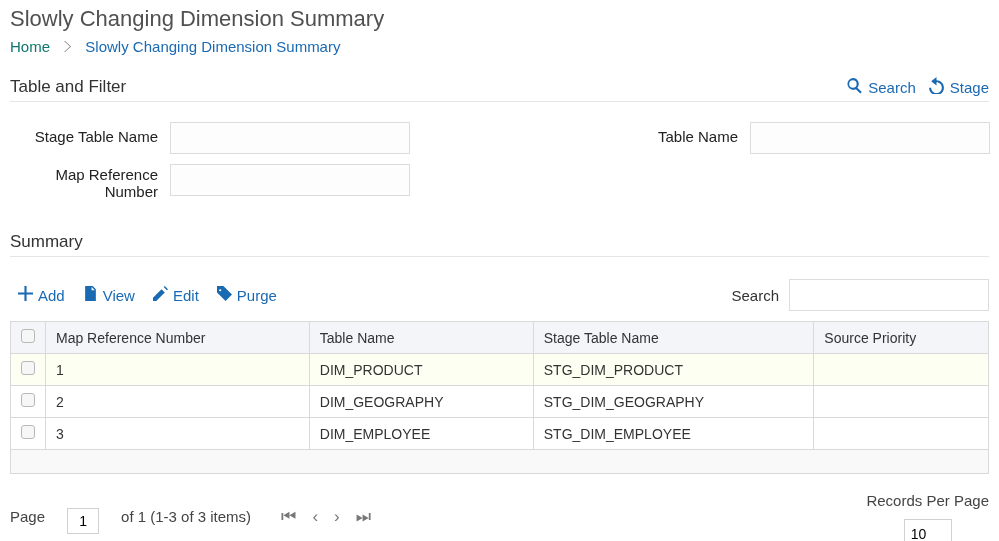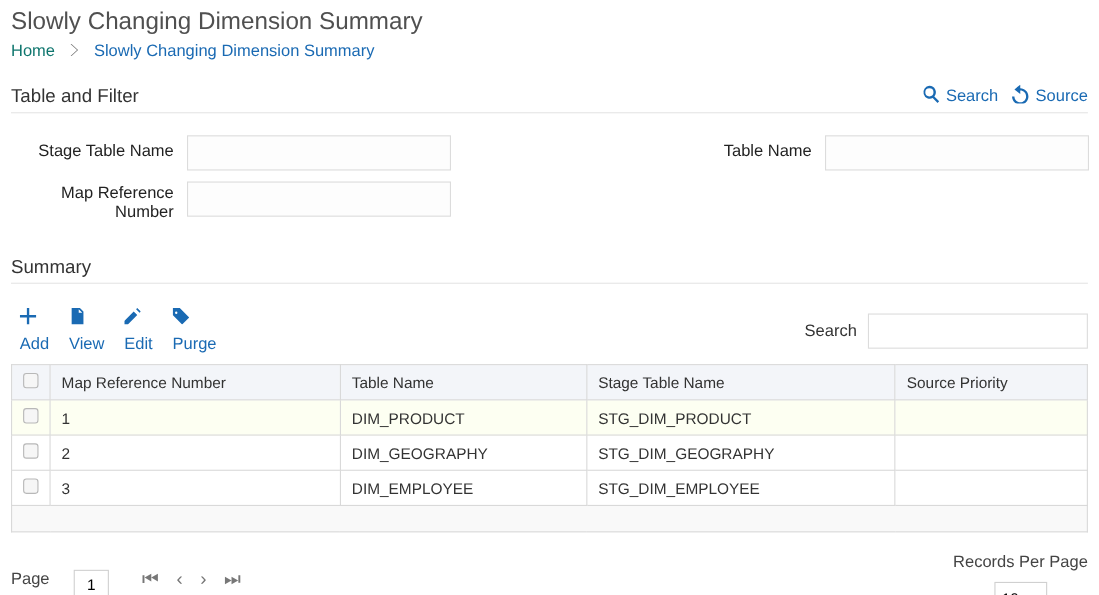--- a/index.html
+++ b/index.html
@@ -81,24 +81,23 @@
     display: flex;
     justify-content: space-between;
     align-items: center;
     margin-bottom: 10px;
   }
   .toolbar-left { display: flex; gap: 18px; padding-left: 8px; }
   .tool-btn {
     color: #1a6ab3;
     cursor: pointer;
     display: inline-flex;
-    align-items: flex-start;
+    align-items: flex-end;
     gap: 5px;
     font-size: 15px;
-    flex-direction: column;
   }
   .tool-btn svg { width:15px; height:15px; fill:#1a6ab3; }
   .toolbar-right { display: flex; align-items: center; gap: 10px; font-size:15px;}
   .search-input {
     width: 200px;
     height: 32px;
     border: 1px solid #dcdcdc;
     padding: 4px 8px;
   }
   table.grid {
@@ -178,21 +177,21 @@
           </svg>
       </span>
       <span>Search</span>
     </span>
     <span class="link-btn">
       <span>
         <svg viewBox="0 0 16 16">
             <path d="M8 3V0L3 4l5 4V5c2.76 0 5 2.24 5 5s-2.24 5-5 5-5-2.24-5-5H1c0 3.87 3.13 7 7 7s7-3.13 7-7-3.13-7-7-7z"></path>
           </svg>
       </span>
-      <span>Source</span>
+      <span>Stage</span>
     </span>
   </div>
 </div>
 
 <div class="filter-form">
   <div class="filter-row">
     <div class="field">
       <div class="field-label">Stage Table Name</div>
       <input class="field-input" value="" style="">
     </div>
@@ -287,20 +286,21 @@
     <tr class="empty-row">
         <td colspan="5"></td>
       </tr>
   </tbody>
 </table>
 
 <div class="pager">
   <div class="pager-left">
     <span>Page</span>
     <input class="page-input" value="1" style="">
+    <span>of 1 (1-3 of 3 items)</span>
     <span class="pager-nav">
       <span>⏮</span>
       <span>‹</span>
       <span>›</span>
       <span>⏭</span>
     </span>
   </div>
   <div class="pager-right">
     <span>Records Per Page</span>
     <input class="rpp-input" value="10" style="">

